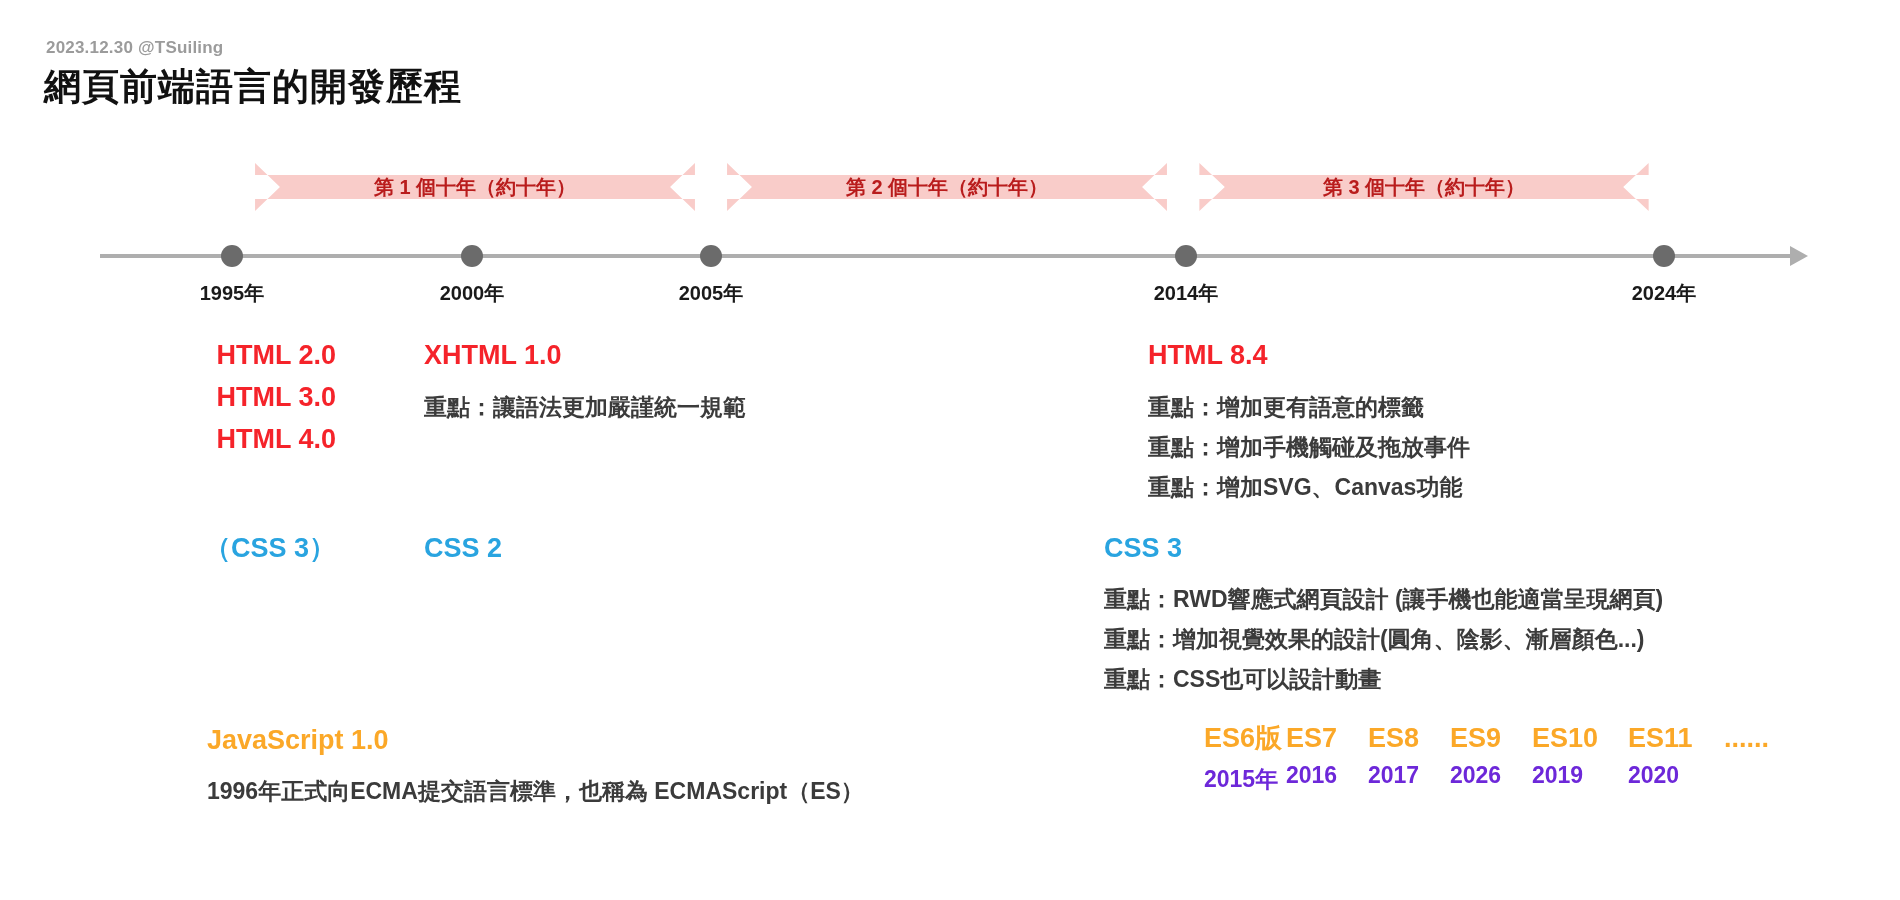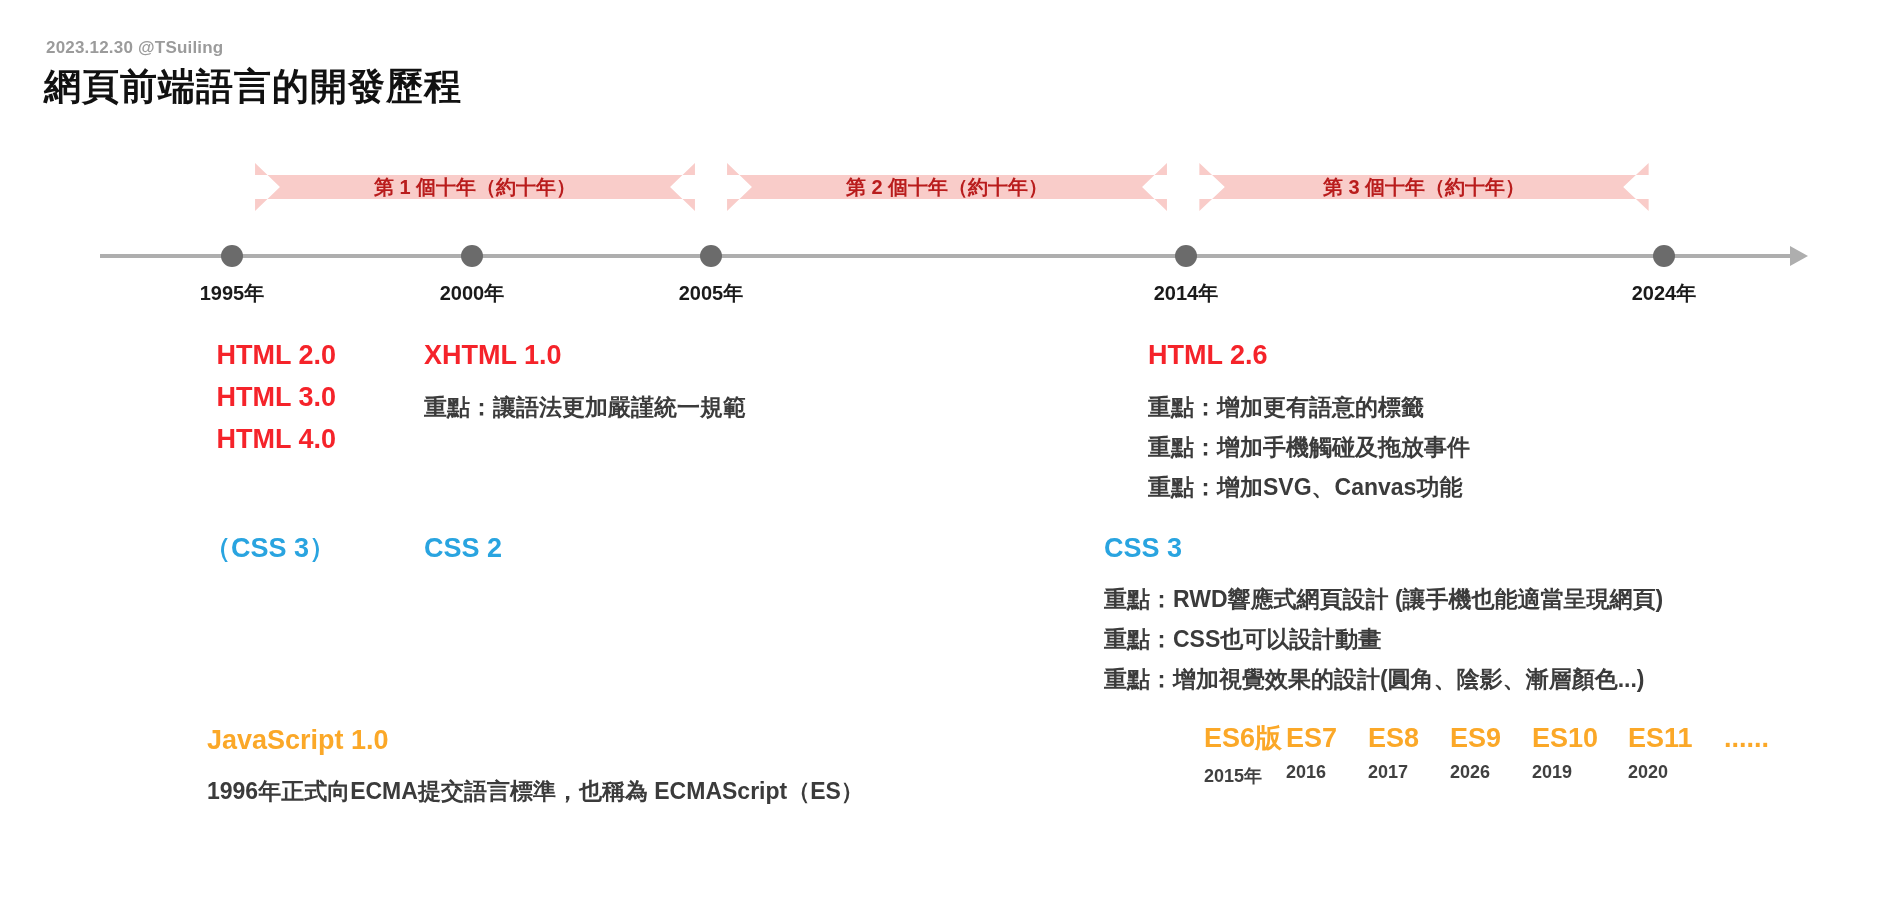--- a/index.html
+++ b/index.html
@@ -149,23 +149,23 @@
   }
   .es-item { width: 82px; text-align: left; }
   .es-item.wide { width: 96px; }
   .es-name {
     font-size: 27px;
     font-weight: bold;
     color: #fba828;
     white-space: nowrap;
   }
   .es-year {
-    font-size: 18px;
-    font-weight: bold;
-    color: #404040;
+    font-size: 23px;
+    font-weight: bold;
+    color: #6d28d9;
     white-space: nowrap;
   }
 </style>
 </head>
 <body>
 
 <div class="canvas">
 
   <div class="meta">
     <span>2023.12.30</span>
@@ -209,39 +209,39 @@
     <div class="htag right-align">HTML 3.0</div>
     <div class="htag right-align">HTML 4.0</div>
   </div>
 
   <div class="grp" style="left:424px; top:335px;">
     <div class="htag">XHTML 1.0</div>
     <div class="note" style="margin-top:10px;">重點：讓語法更加嚴謹統一規範</div>
   </div>
 
   <div class="grp" style="left:1148px; top:335px;">
-    <div class="htag">HTML 2.6</div>
+    <div class="htag">HTML 8.4</div>
     <div class="note" style="margin-top:10px;">重點：增加更有語意的標籤</div>
     <div class="note">重點：增加手機觸碰及拖放事件</div>
     <div class="note">重點：增加SVG、Canvas功能</div>
   </div>
 
   <div class="grp" style="left:96px; top:528px; width:240px;">
     <div class="ctag right-align">（CSS 3）</div>
   </div>
 
   <div class="grp" style="left:424px; top:528px;">
     <div class="ctag">CSS 2</div>
   </div>
 
   <div class="grp" style="left:1104px; top:528px;">
     <div class="ctag">CSS 3</div>
     <div class="note" style="margin-top:10px;">重點：RWD響應式網頁設計 (讓手機也能適當呈現網頁)</div>
+    <div class="note">重點：增加視覺效果的設計(圓角、陰影、漸層顏色...)</div>
     <div class="note">重點：CSS也可以設計動畫</div>
-    <div class="note">重點：增加視覺效果的設計(圓角、陰影、漸層顏色...)</div>
   </div>
 
   <div class="grp" style="left:207px; top:720px;">
     <div class="jtag">JavaScript 1.0</div>
     <div class="note" style="margin-top:10px;">1996年正式向ECMA提交語言標準，也稱為 ECMAScript（ES）</div>
   </div>
 
   <div class="es-row" style="left:1204px; top:720px;">
     <div class="es-item">
       <div class="es-name">ES6版</div>

